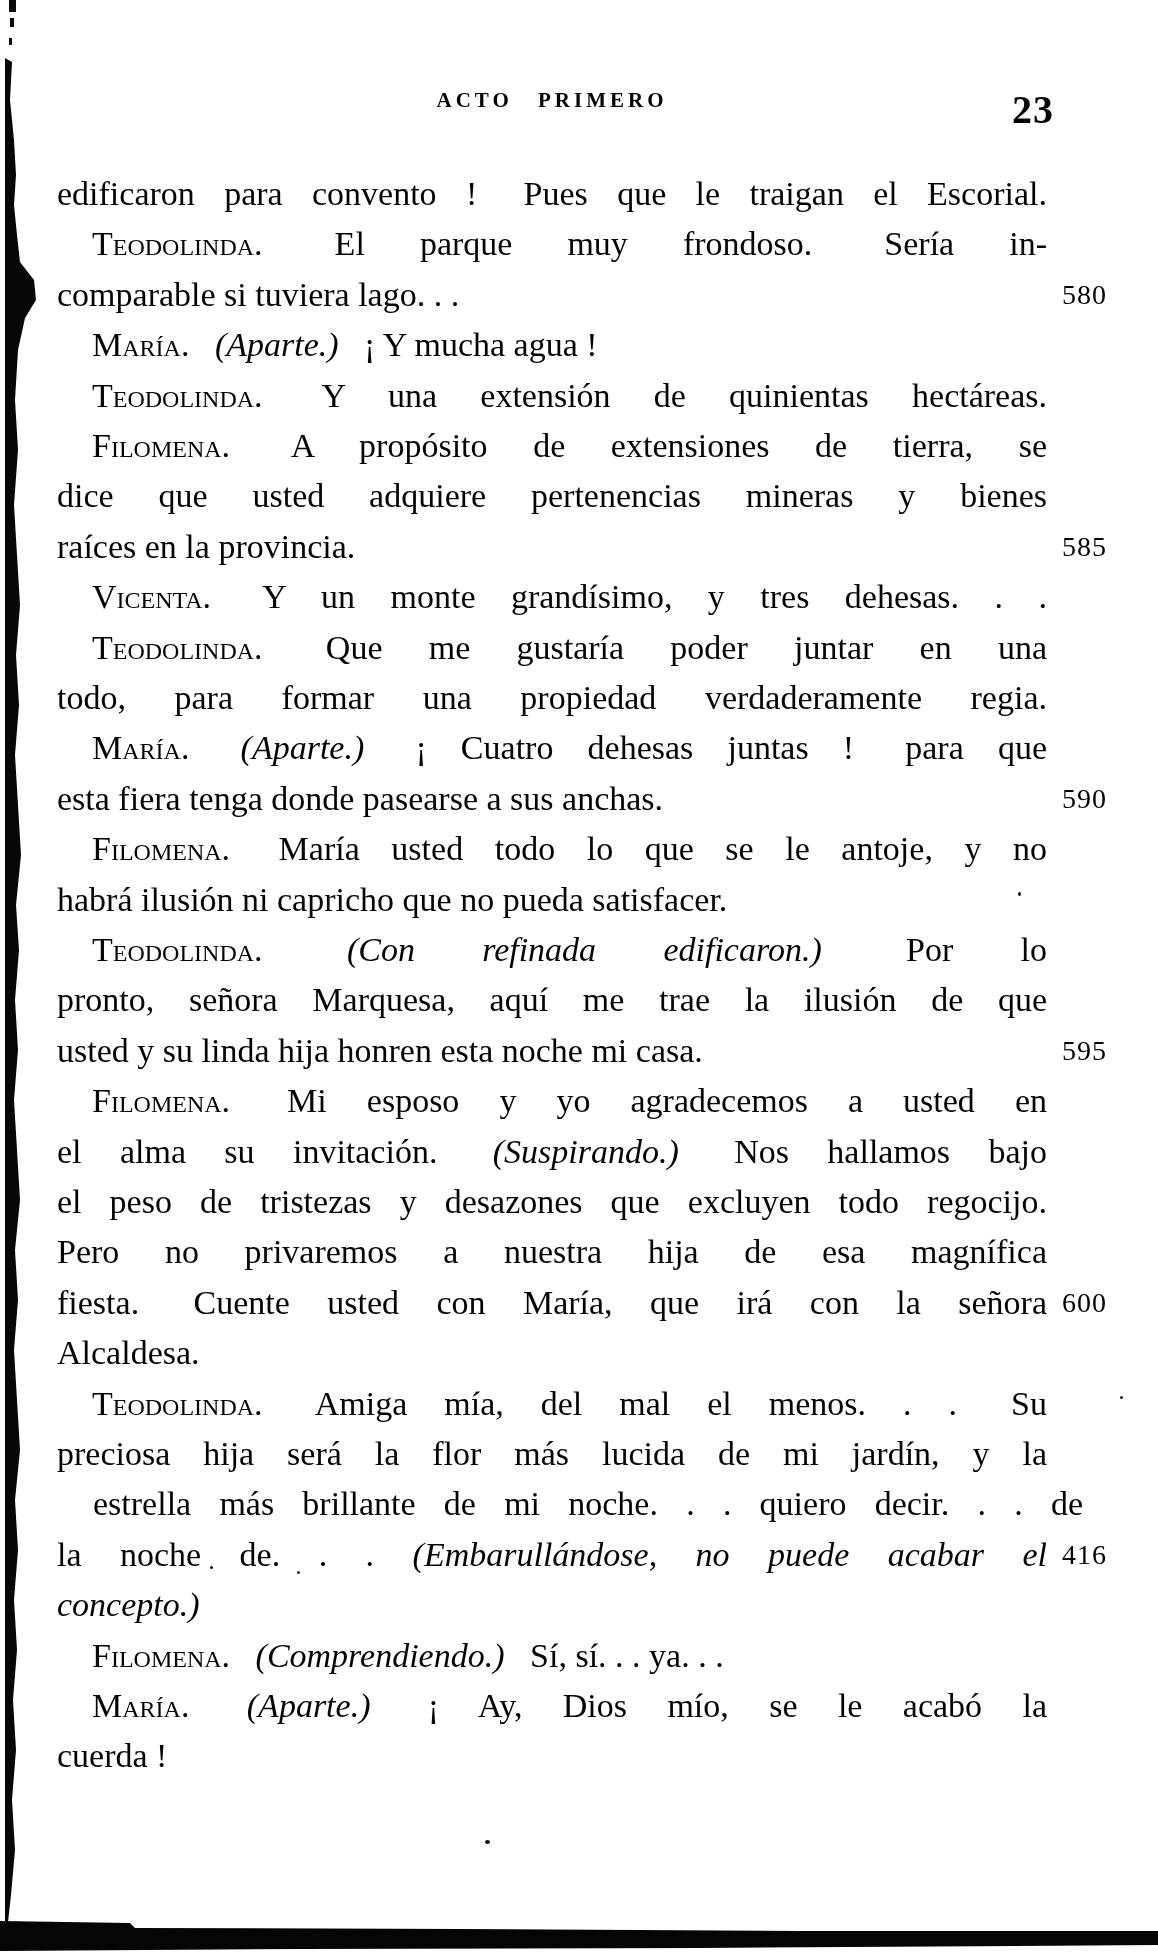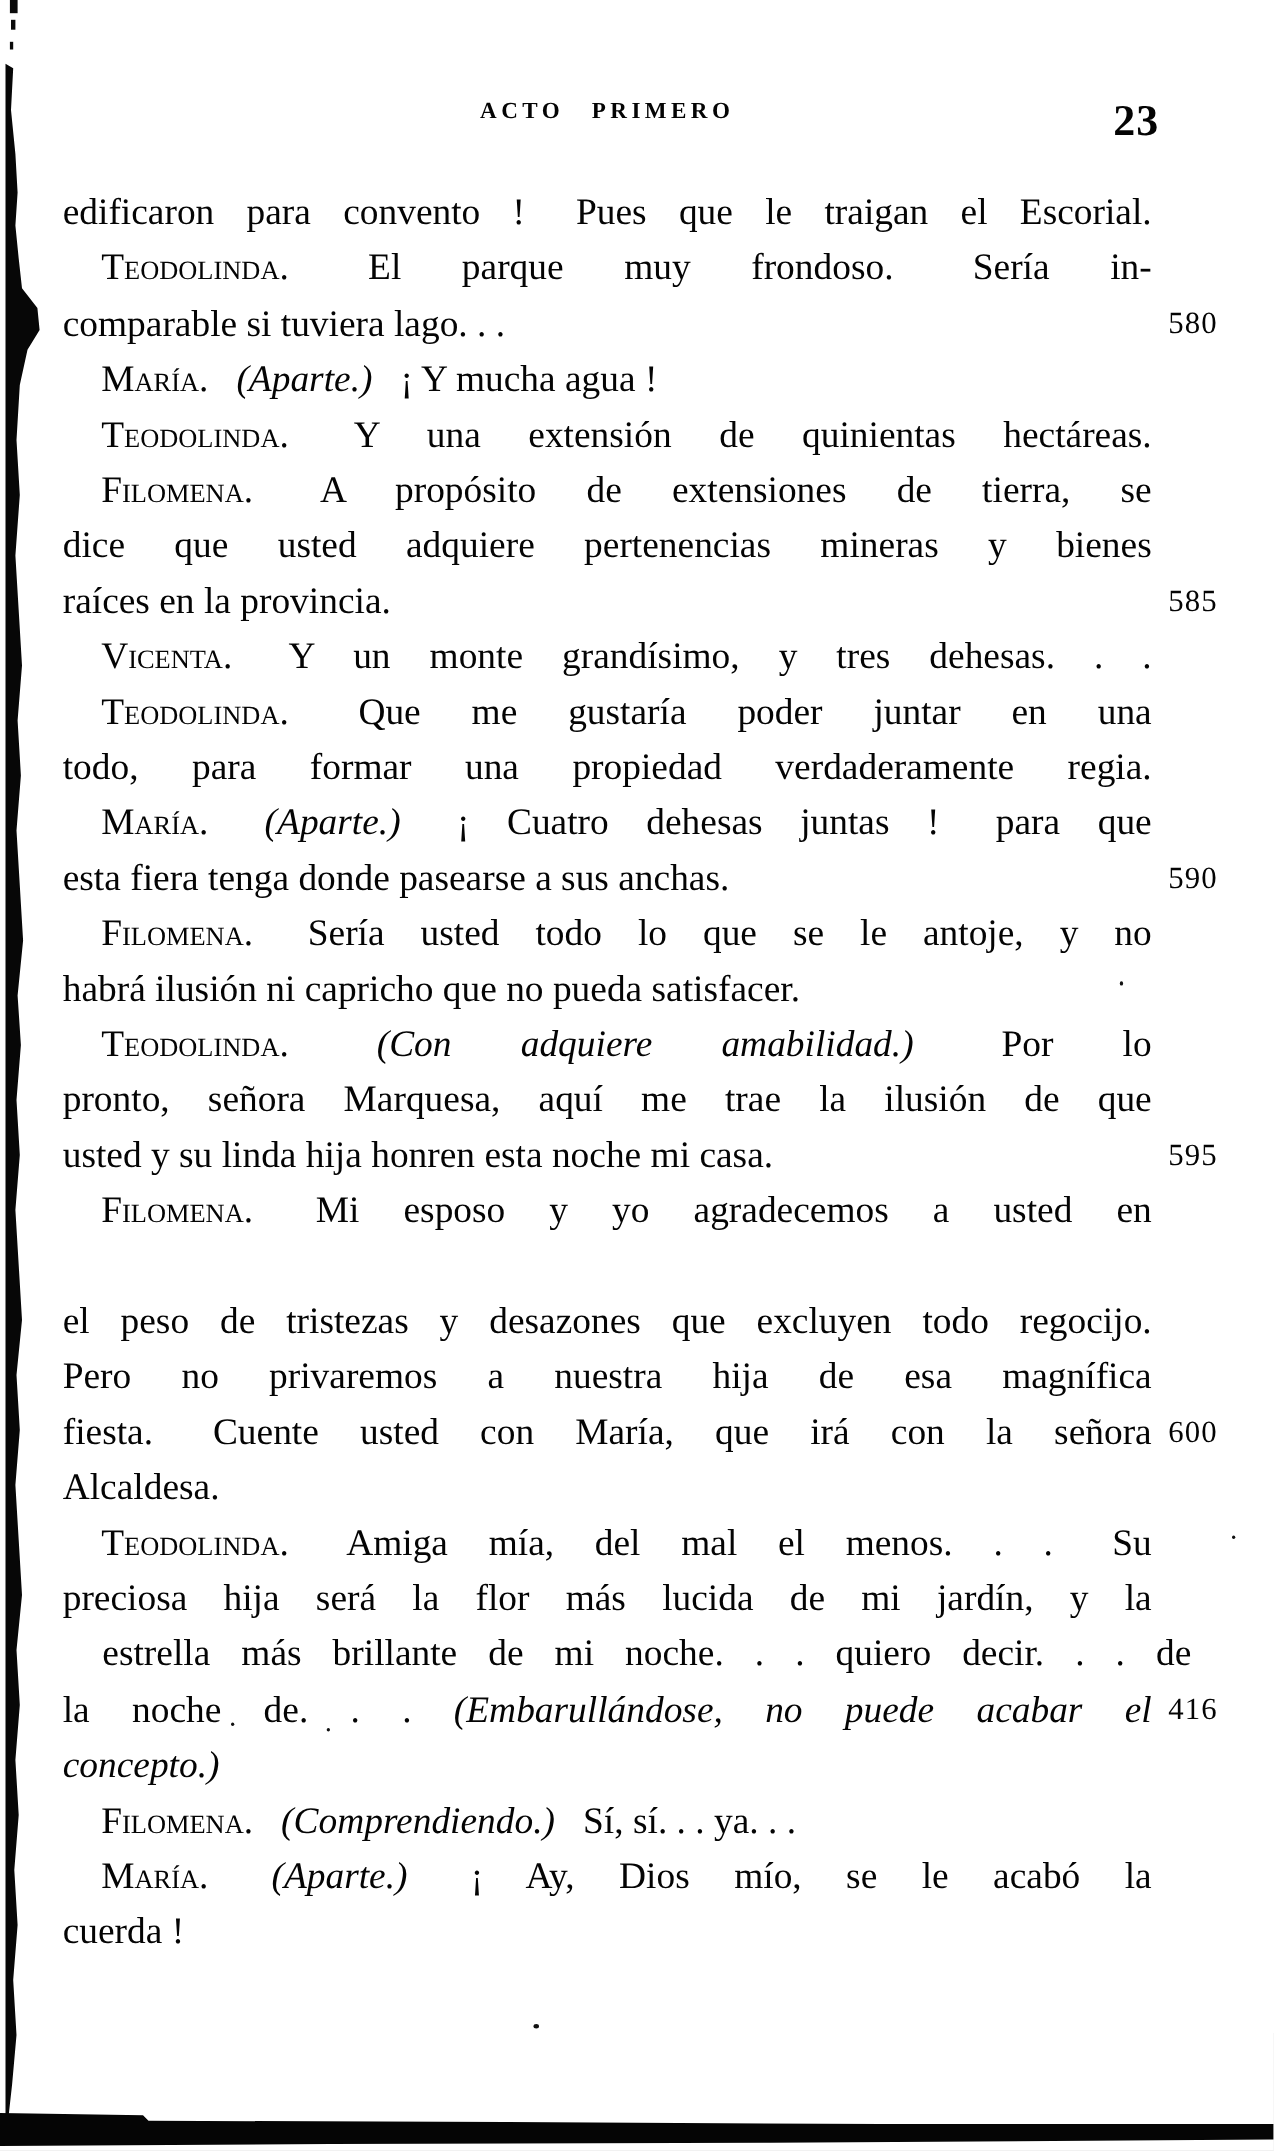--- a/index.html
+++ b/index.html
@@ -87,26 +87,27 @@
       <div class="line short indent" style="top: 151px;"><span class="sc">María.</span><span>  </span><span class="it">(Aparte.)</span><span>  ¡ Y mucha agua !</span></div>
       <div class="line justify indent" style="top: 202px;"><span class="sc">Teodolinda.</span><span>  Y una extensión de quinientas hectáreas.</span></div>
       <div class="line justify indent" style="top: 252px;"><span class="sc">Filomena.</span><span>  A propósito de extensiones de tierra, se</span></div>
       <div class="line justify" style="top: 302px;"><span>dice que usted adquiere pertenencias mineras y bienes</span></div>
       <div class="line short" style="top: 353px;"><span>raíces en la provincia.</span></div>
       <div class="line justify indent" style="top: 403px;"><span class="sc">Vicenta.</span><span>  Y un monte grandísimo, y tres dehesas. . .</span></div>
       <div class="line justify indent" style="top: 454px;"><span class="sc">Teodolinda.</span><span>  Que me gustaría poder juntar en una</span></div>
       <div class="line justify" style="top: 504px;"><span>todo, para formar una propiedad verdaderamente regia.</span></div>
       <div class="line justify indent" style="top: 554px;"><span class="sc">María.</span><span>  </span><span class="it">(Aparte.)</span><span>  ¡ Cuatro dehesas juntas !  para que</span></div>
       <div class="line short" style="top: 605px;"><span>esta fiera tenga donde pasearse a sus anchas.</span></div>
-      <div class="line justify indent" style="top: 655px;"><span class="sc">Filomena.</span><span>  Sería usted todo lo que se le antoje, y no</span></div>
+      <div class="line justify indent" style="top: 655px;"><span class="sc">Filomena.</span><span>  María usted todo lo que se le antoje, y no</span></div>
       <div class="line short" style="top: 706px;"><span>habrá ilusión ni capricho que no pueda satisfacer.</span></div>
-      <div class="line justify indent" style="top: 756px;"><span class="sc">Teodolinda.</span><span>  </span><span class="it">(Con adquiere amabilidad.)</span><span>  Por lo</span></div>
+      <div class="line justify indent" style="top: 756px;"><span class="sc">Teodolinda.</span><span>  </span><span class="it">(Con refinada edificaron.)</span><span>  Por lo</span></div>
       <div class="line justify" style="top: 806px;"><span>pronto, señora Marquesa, aquí me trae la ilusión de que</span></div>
       <div class="line short" style="top: 857px;"><span>usted y su linda hija honren esta noche mi casa.</span></div>
       <div class="line justify indent" style="top: 907px;"><span class="sc">Filomena.</span><span>  Mi esposo y yo agradecemos a usted en</span></div>
+      <div class="line justify" style="top: 958px;"><span>el alma su invitación.  </span><span class="it">(Suspirando.)</span><span>  Nos hallamos bajo</span></div>
       <div class="line justify" style="top: 1008px;"><span>el peso de tristezas y desazones que excluyen todo regocijo.</span></div>
       <div class="line justify" style="top: 1058px;"><span>Pero no privaremos a nuestra hija de esa magnífica</span></div>
       <div class="line justify" style="top: 1109px;"><span>fiesta.  Cuente usted con María, que irá con la señora</span></div>
       <div class="line short" style="top: 1159px;"><span>Alcaldesa.</span></div>
       <div class="line justify indent" style="top: 1210px;"><span class="sc">Teodolinda.</span><span>  Amiga mía, del mal el menos. . .  Su</span></div>
       <div class="line justify" style="top: 1260px;"><span>preciosa hija será la flor más lucida de mi jardín, y la</span></div>
       <div class="line justify" style="top: 1310px; margin-left: 36px;"><span>estrella más brillante de mi noche. . . quiero decir. . . de</span></div>
       <div class="line justify" style="top: 1361px;"><span>la noche de. . . </span><span class="it">(Embarullándose, no puede acabar el</span></div>
       <div class="line short" style="top: 1411px;"><span class="it">concepto.)</span></div>
       <div class="line short indent" style="top: 1462px;"><span class="sc">Filomena.</span><span>  </span><span class="it">(Comprendiendo.)</span><span>  Sí, sí. . . ya. . .</span></div>

